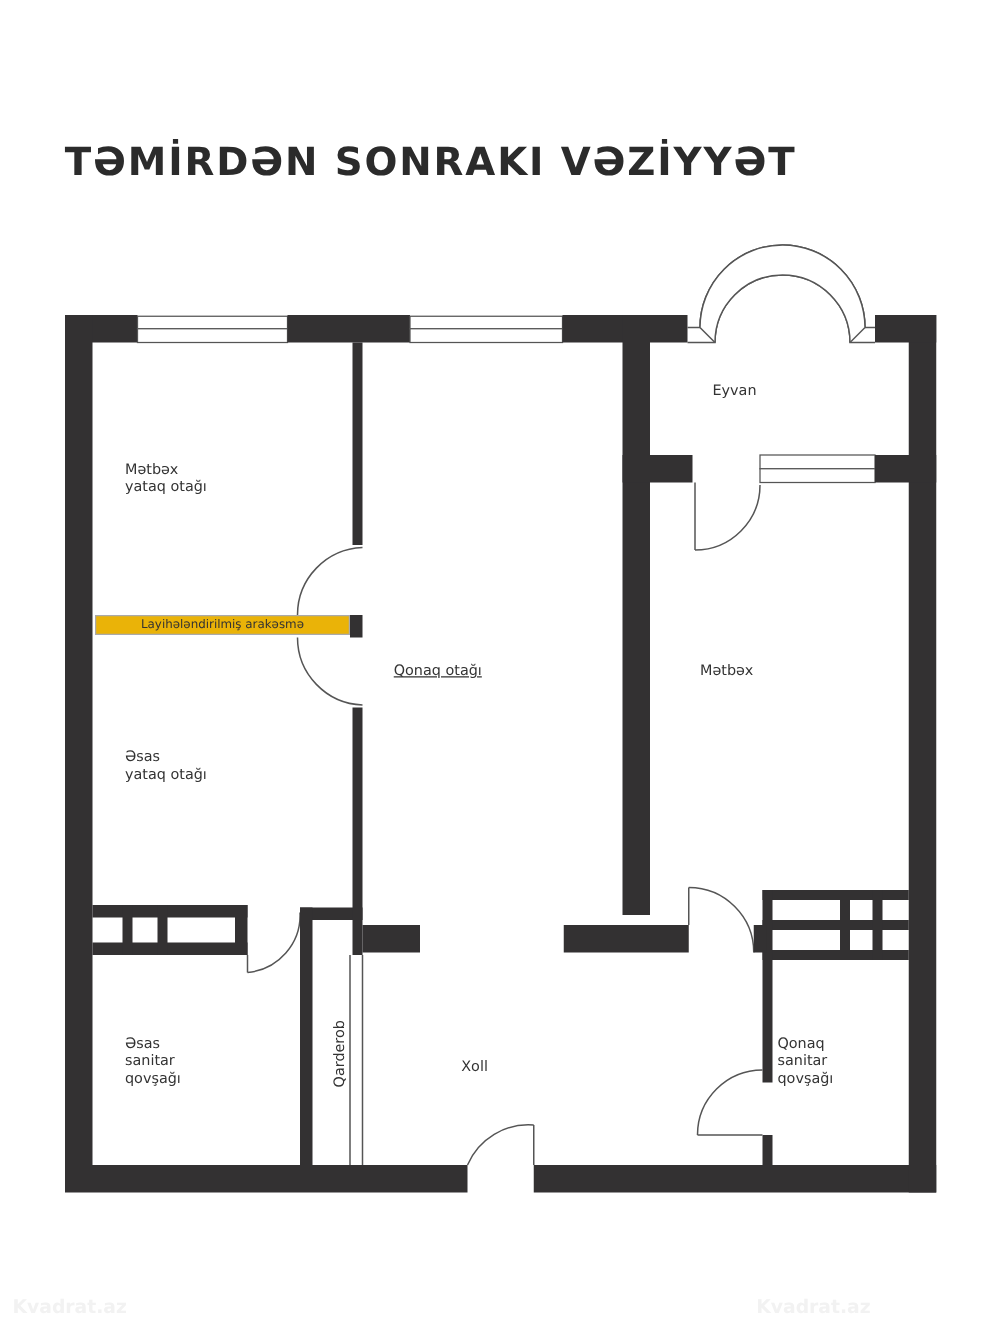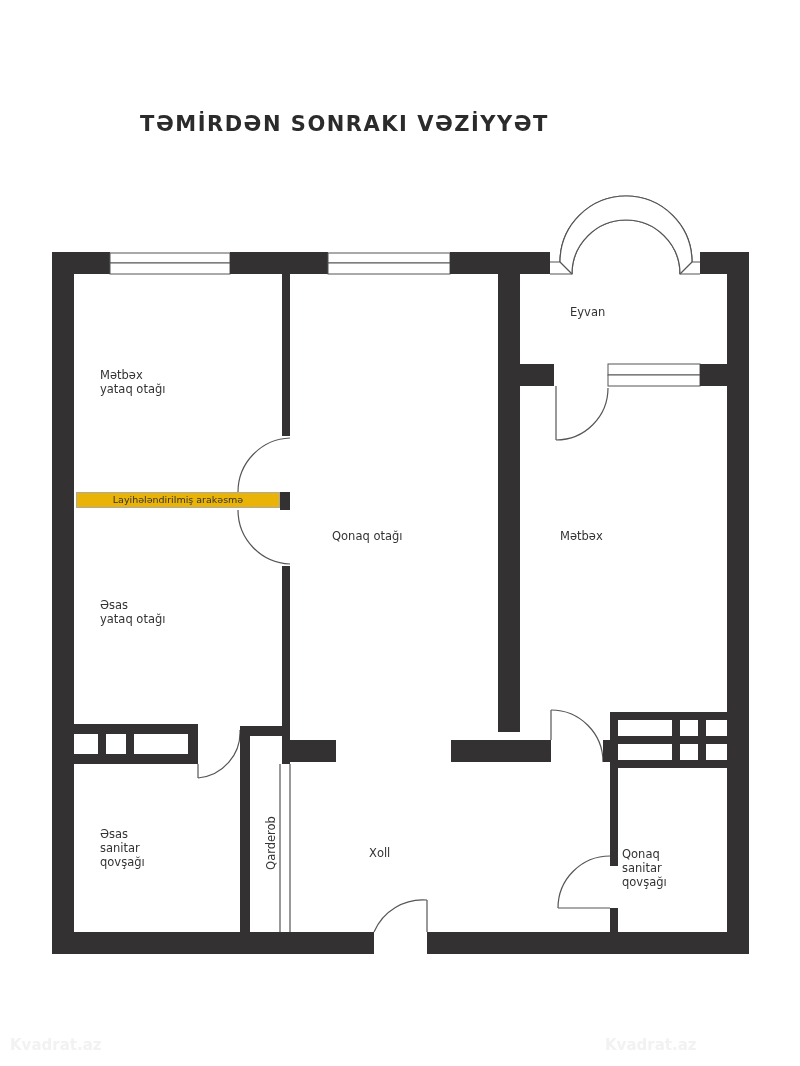--- a/index.html
+++ b/index.html
@@ -1,19 +1,19 @@
 <!DOCTYPE html>
 <html><head>
   <meta charset="utf-8">
   <style>
     html, body { margin: 0; padding: 0; background: #ffffff; }
     body { width: 800px; height: 1066px; position: relative; overflow: hidden; font-family: "DejaVu Sans", sans-serif; }
     .title {
       position: absolute; left: 0; top: 112px; width: 689px; text-align: center;
-      font-family: "DejaVu Sans", sans-serif; font-weight: bold; font-size: 21px;
+      font-family: "DejaVu Sans", sans-serif; font-weight: bold; font-size: 31px;
       letter-spacing: 1.5px; color: #2b2b2b;
     }
     svg.plan { position: absolute; left: 0; top: 0; }
     .wall { fill: #333132; }
     .win { fill: #ffffff; stroke: #555; stroke-width: 1; }
     .arc { fill: none; stroke: #555; stroke-width: 1.2; }
     .thin { stroke: #555; stroke-width: 1.2; fill: none; }
     .lbl { position: absolute; text-align: left; color: #333; font-size: 11.5px; line-height: 14px; font-family: "DejaVu Sans", sans-serif; }
     .lbl span { display: block; }
     .partition-label {
@@ -109,41 +109,41 @@
   <path class="arc" d="M374,932 A53,53 0 0 1 427,900"></path>
 </svg>
 
 <div class="lbl" style="left:100px; top:368px; width:150px;">
   <span>Mətbəx</span>
   <span>yataq otağı</span>
 </div>
 
 <div class="partition-label">Layihələndirilmiş arakəsmə</div>
 
-<div class="lbl" style="left:332px; top:529px; width:160px;">Qonaq otağı</div>
+<div class="lbl" style="left:315px; top:529px; width:160px;text-decoration:underline;">Qonaq otağı</div>
 
 <div class="lbl" style="left:570px; top:305px; width:110px;">Eyvan</div>
 
 <div class="lbl" style="left:560px; top:529px; width:130px;">Mətbəx</div>
 
 <div class="lbl" style="left:100px; top:598px; width:150px;">
   <span>Əsas</span>
   <span>yataq otağı</span>
 </div>
 
 <div class="lbl" style="left:100px; top:827px; width:130px;">
   <span>Əsas</span>
   <span>sanitar</span>
   <span>qovşağı</span>
 </div>
 
 <div class="vert" style="left:236px; top:836px; width:70px; text-align:center;">Qarderob</div>
 
 <div class="lbl" style="left:369px; top:846px; width:80px;">Xoll</div>
 
-<div class="lbl" style="left:622px; top:827px; width:100px;margin-top:20px;">
+<div class="lbl" style="left:622px; top:827px; width:100px;">
   <span>Qonaq</span>
   <span>sanitar</span>
   <span>qovşağı</span>
 </div>
 
 <div class="wm" style="left:10px; top:1036px;">Kvadrat.az</div>
 <div class="wm" style="left:605px; top:1036px;">Kvadrat.az</div>
 
 </body></html>

